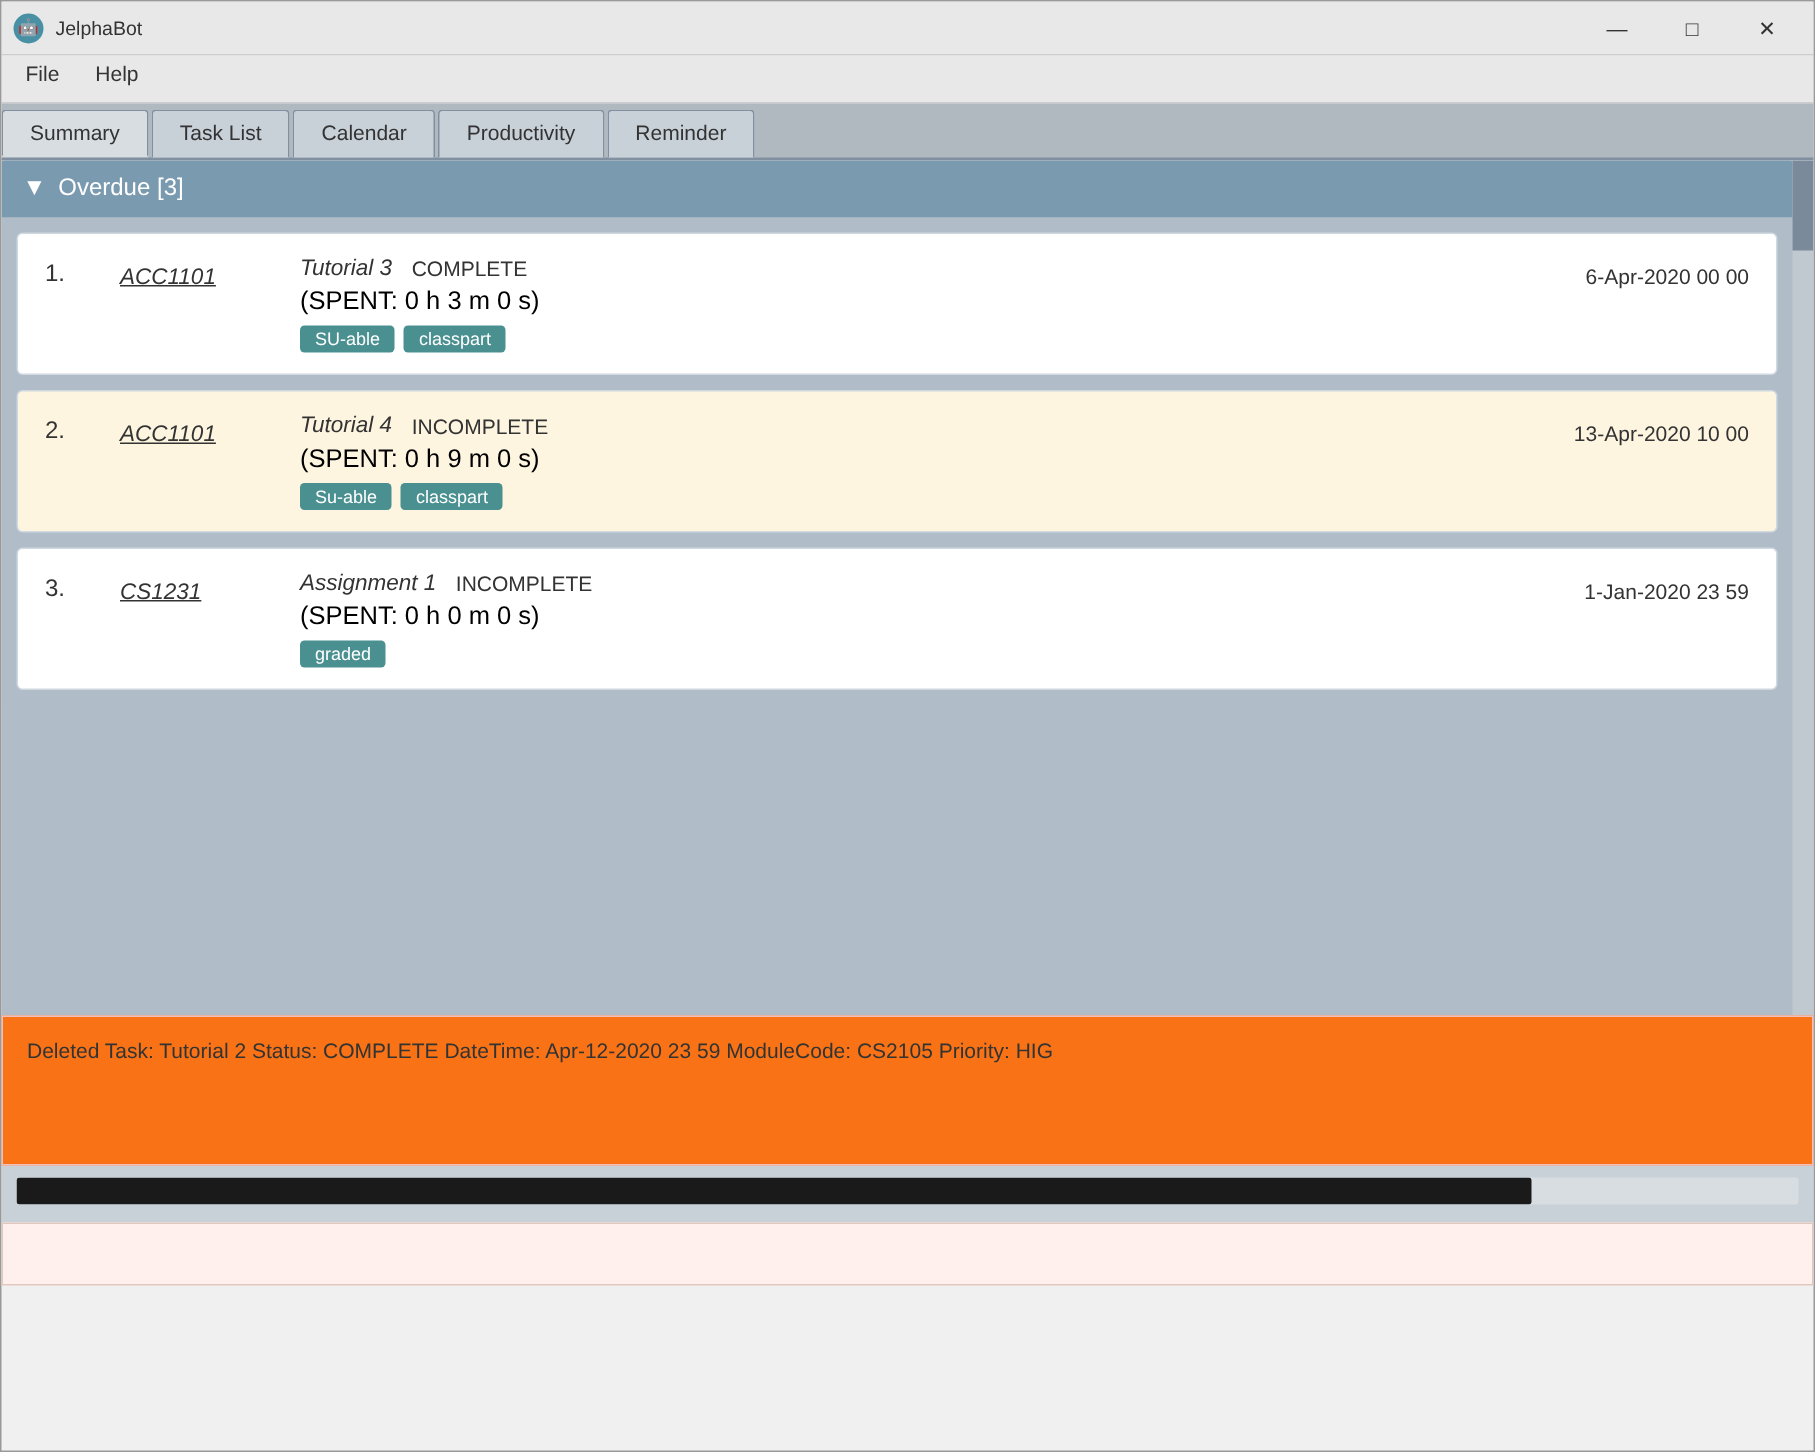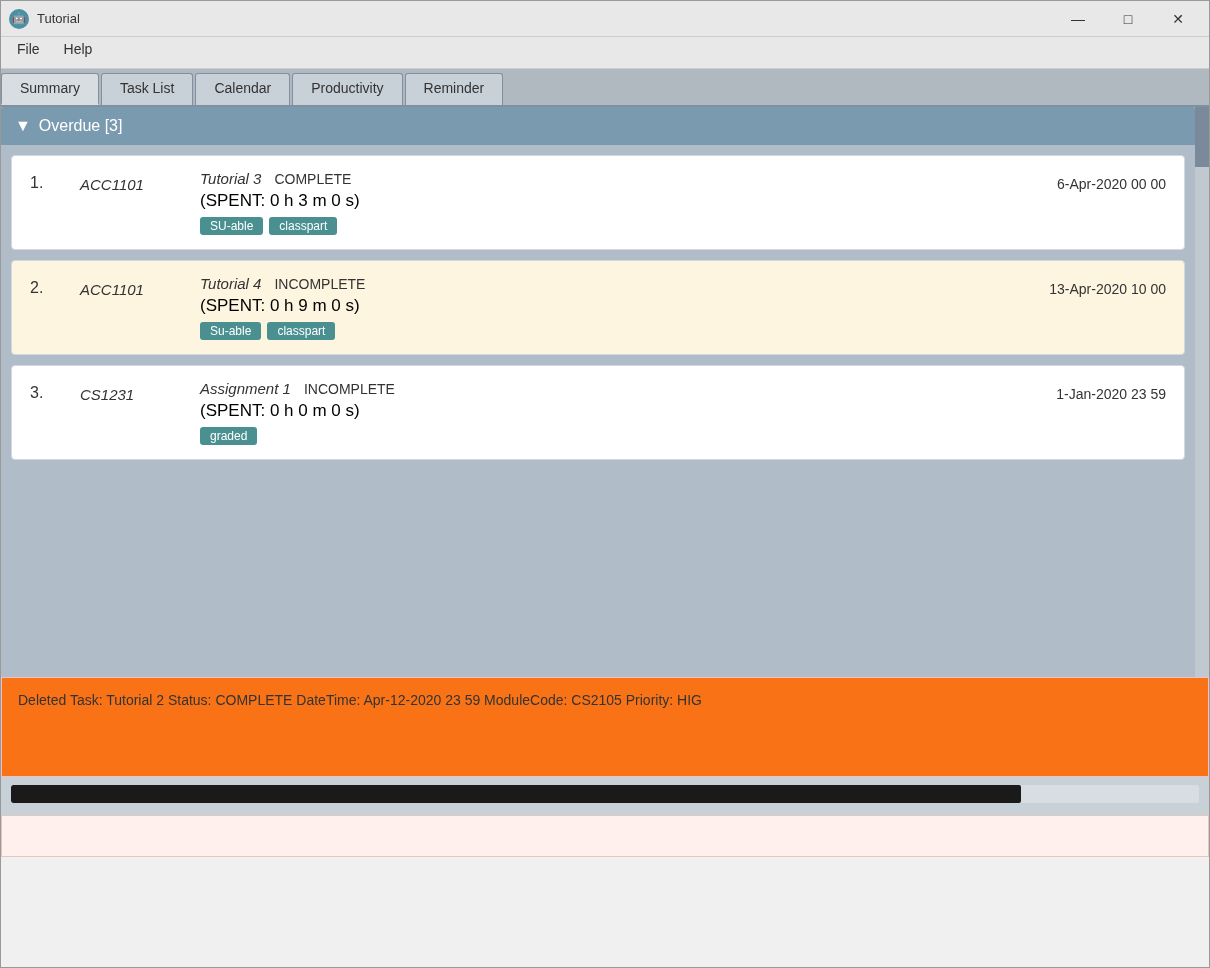--- a/index.html
+++ b/index.html
@@ -143,20 +143,21 @@
       color: #333;
       min-width: 30px;
       padding-top: 4px;
     }
     .task-module {
       font-style: italic;
       font-size: 15px;
       color: #333;
       min-width: 100px;
       padding-top: 6px;
+      text-decoration: underline;
     }
     .task-details {
       flex: 1;
     }
     .task-title-row {
       display: flex;
       align-items: center;
       gap: 13px;
       margin-bottom: 4px;
     }
@@ -263,21 +264,21 @@
     .content-inner {
       margin-right: 14px;
     }
   </style>
 </head>
 <body>
 
 <div class="title-bar">
   <div class="title-bar-left">
     <div class="title-bar-icon">🤖</div>
-    <span class="title-bar-title">Tutorial</span>
+    <span class="title-bar-title">JelphaBot</span>
   </div>
   <div class="title-bar-controls">
     <button class="title-bar-btn">—</button>
     <button class="title-bar-btn">□</button>
     <button class="title-bar-btn close">✕</button>
   </div>
 </div>
 
 <div class="menu-bar">
   <div class="menu-item">File</div>

